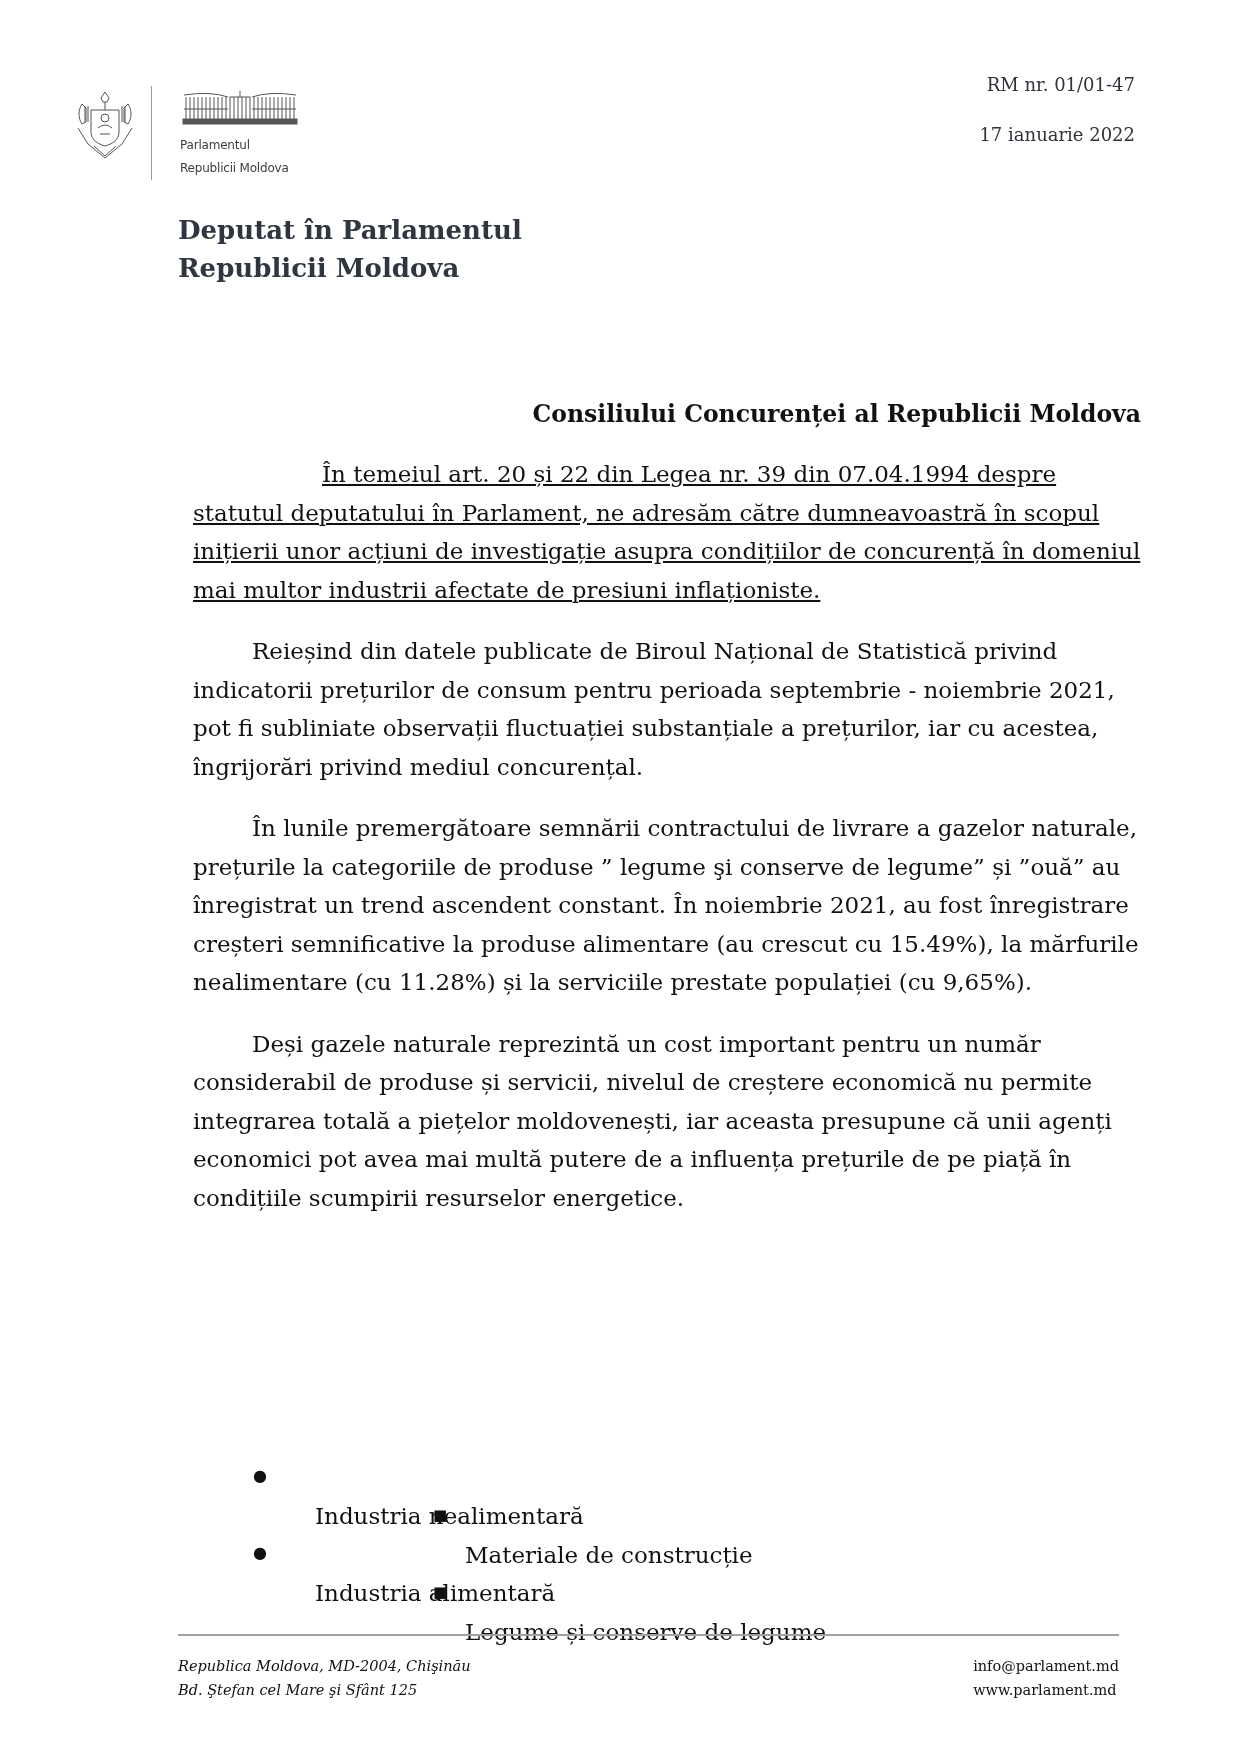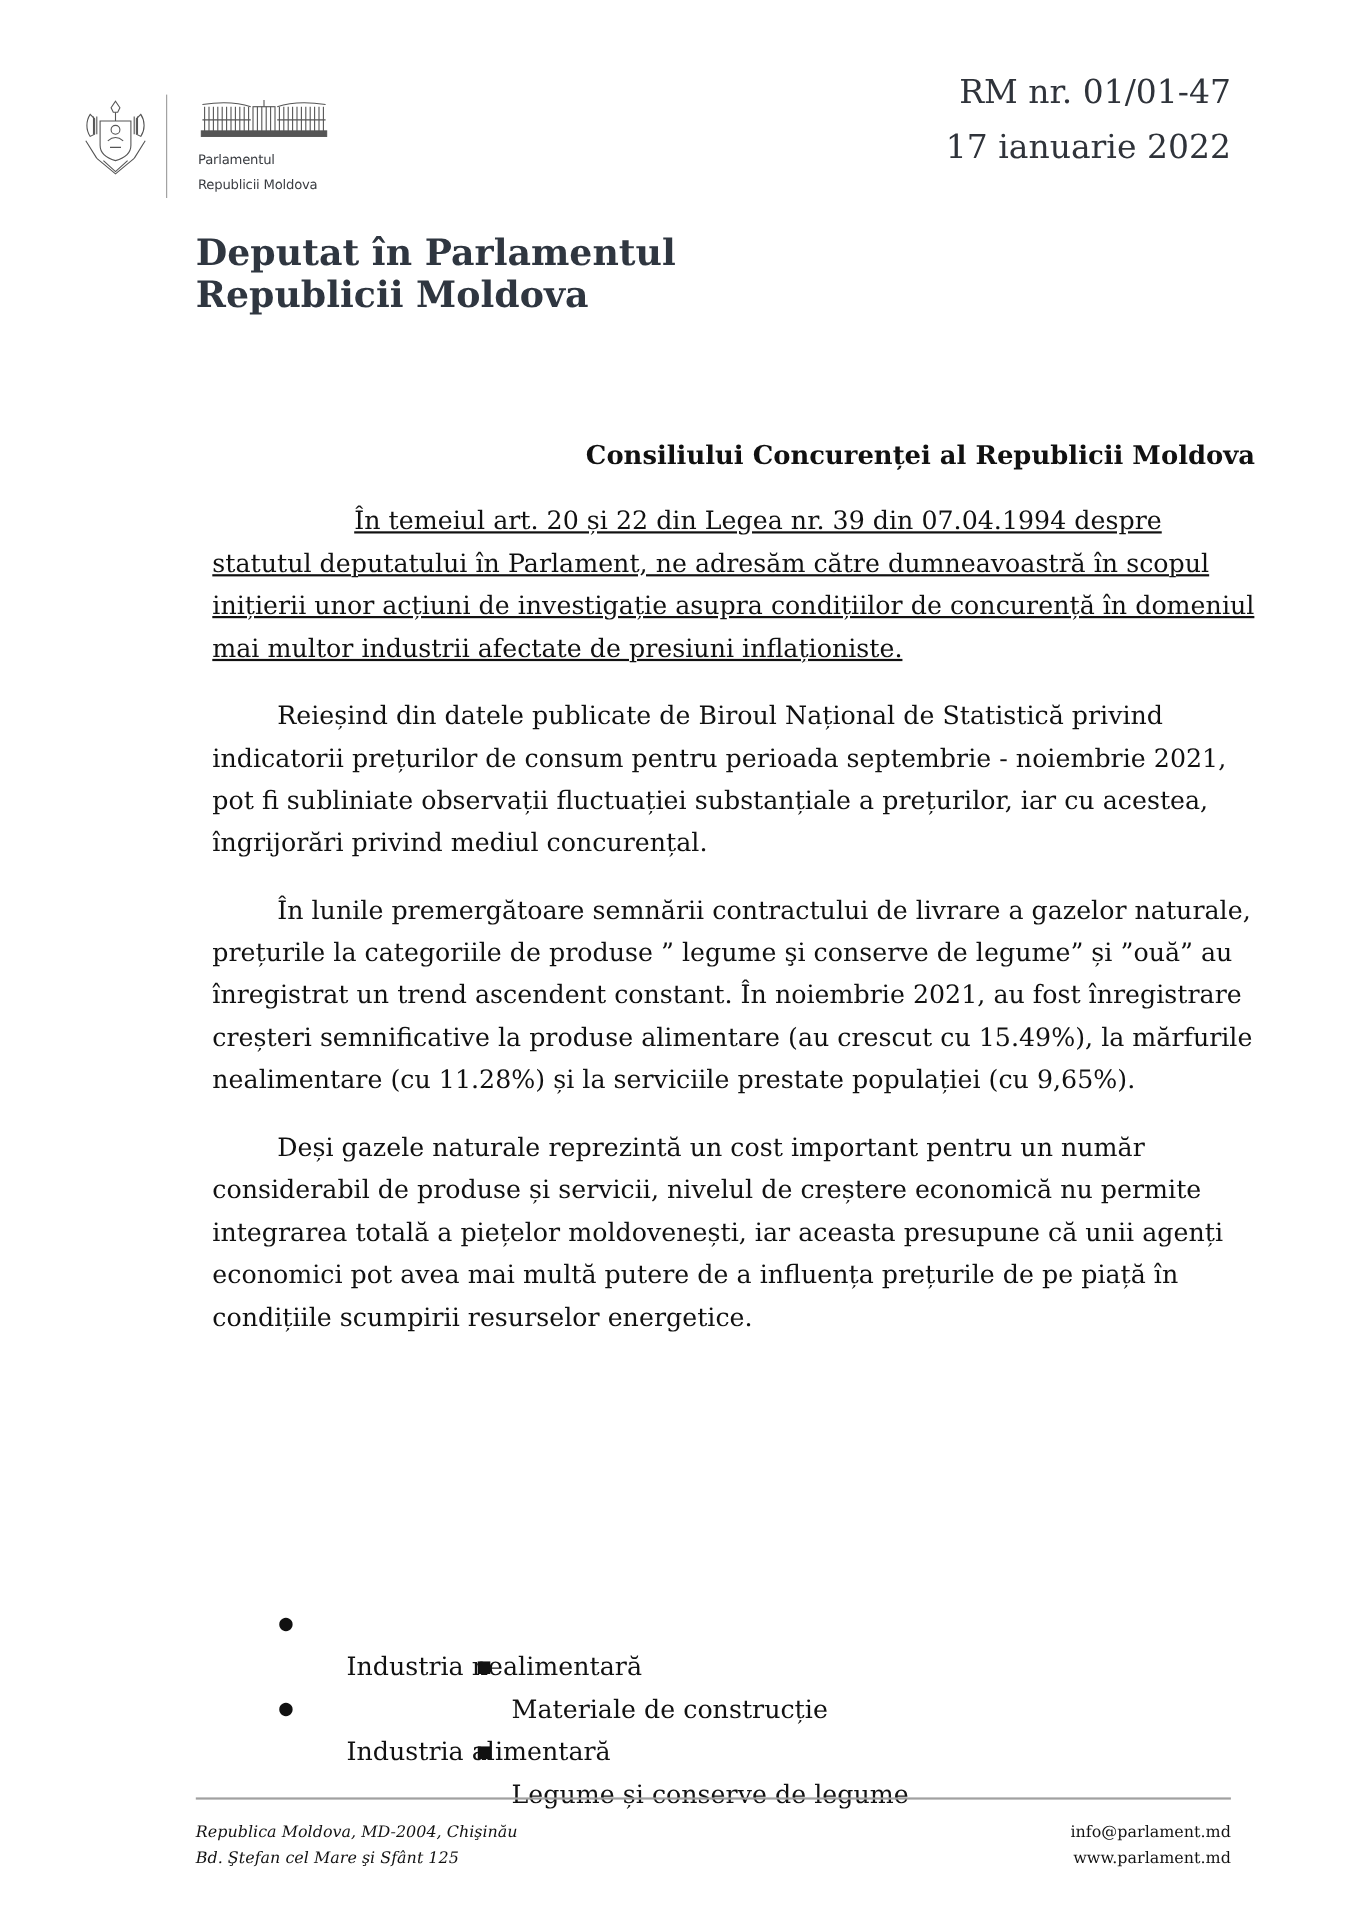--- a/index.html
+++ b/index.html
@@ -8,45 +8,45 @@
   .abs { position: absolute; }
 
   
   #coat { left: 74px; top: 88px; width: 62px; height: 74px; }
   #divider { left: 151px; top: 86px; width: 1px; height: 94px; background: #9a9a9a; }
   #building { left: 182px; top: 89px; width: 116px; height: 38px; }
   #org-name { left: 180px; top: 134px; font-family: "DejaVu Sans", "Liberation Sans", sans-serif;
               font-size: 12px; line-height: 23px; color: #3a3d42; letter-spacing: -0.2px; }
 
   
-  #ref { right: 122px; top: 60px; text-align: right; font-size: 30px; line-height: 50px; color: #2f333a; }
+  #ref { right: 106px; top: 60px; text-align: right; font-size: 18px; line-height: 50px; color: #2f333a; }
 
   
-  #sender { left: 178px; top: 211px; font-size: 33px; line-height: 38px; font-weight: bold; color: #2f3640; }
+  #sender { left: 178px; top: 211px; font-size: 26px; line-height: 38px; font-weight: bold; color: #2f3640; }
 
   
   #recipient { right: 100px; top: 400px; font-size: 23.5px; font-weight: bold; color: #111; white-space: nowrap; }
 
   
   #body { left: 193px; top: 455px; width: 950px; font-size: 23px; line-height: 38.5px; color: #111; }
   #body p { margin: 0 0 23px 0; text-indent: 59px; }
   #body p.first { text-indent: 129px; text-decoration: underline; }
 
   
   #list { left: 193px; top: 1457px; width: 900px; font-size: 23px; line-height: 38.5px; color: #111; }
   .li { position: relative; height: 38.5px; }
   .li .bullet { position: absolute; left: 60px; top: 0; font-size: 16px; }
   .li .txt { position: absolute; left: 122px; top: 0; white-space: nowrap; margin-top: 40px; }
   .li.sub .bullet { left: 240px; font-size: 15px; }
   .li.sub .txt { left: 272px; }
 
   
   #footer-line { left: 178px; top: 1634px; width: 941px; height: 2px; background: #a0a0a0; }
   #footer-left { left: 178px; top: 1654px; font-size: 14.5px; line-height: 24px; color: #111; font-style: italic; }
-  #footer-right { right: 122px; top: 1654px; font-size: 14.5px; line-height: 24px; color: #111; text-align: right; margin-left: 46px; }
+  #footer-right { right: 122px; top: 1654px; font-size: 14.5px; line-height: 24px; color: #111; text-align: left; margin-left: 46px; }
 </style>
 </head>
 <body>
 
 <div id="coat" class="abs">
   <svg width="62" height="74" viewBox="0 0 62 74" fill="none" stroke="#555" stroke-width="1">
     <path d="M31 4 l4 6 -2 4 h-4 l-2 -4 z"></path>
     <line x1="31" y1="14" x2="31" y2="22"></line>
     <path d="M8 16 c-4 6 -4 14 0 20 l4 -2 v-14 z"></path>
     <path d="M54 16 c4 6 4 14 0 20 l-4 -2 v-14 z"></path>

